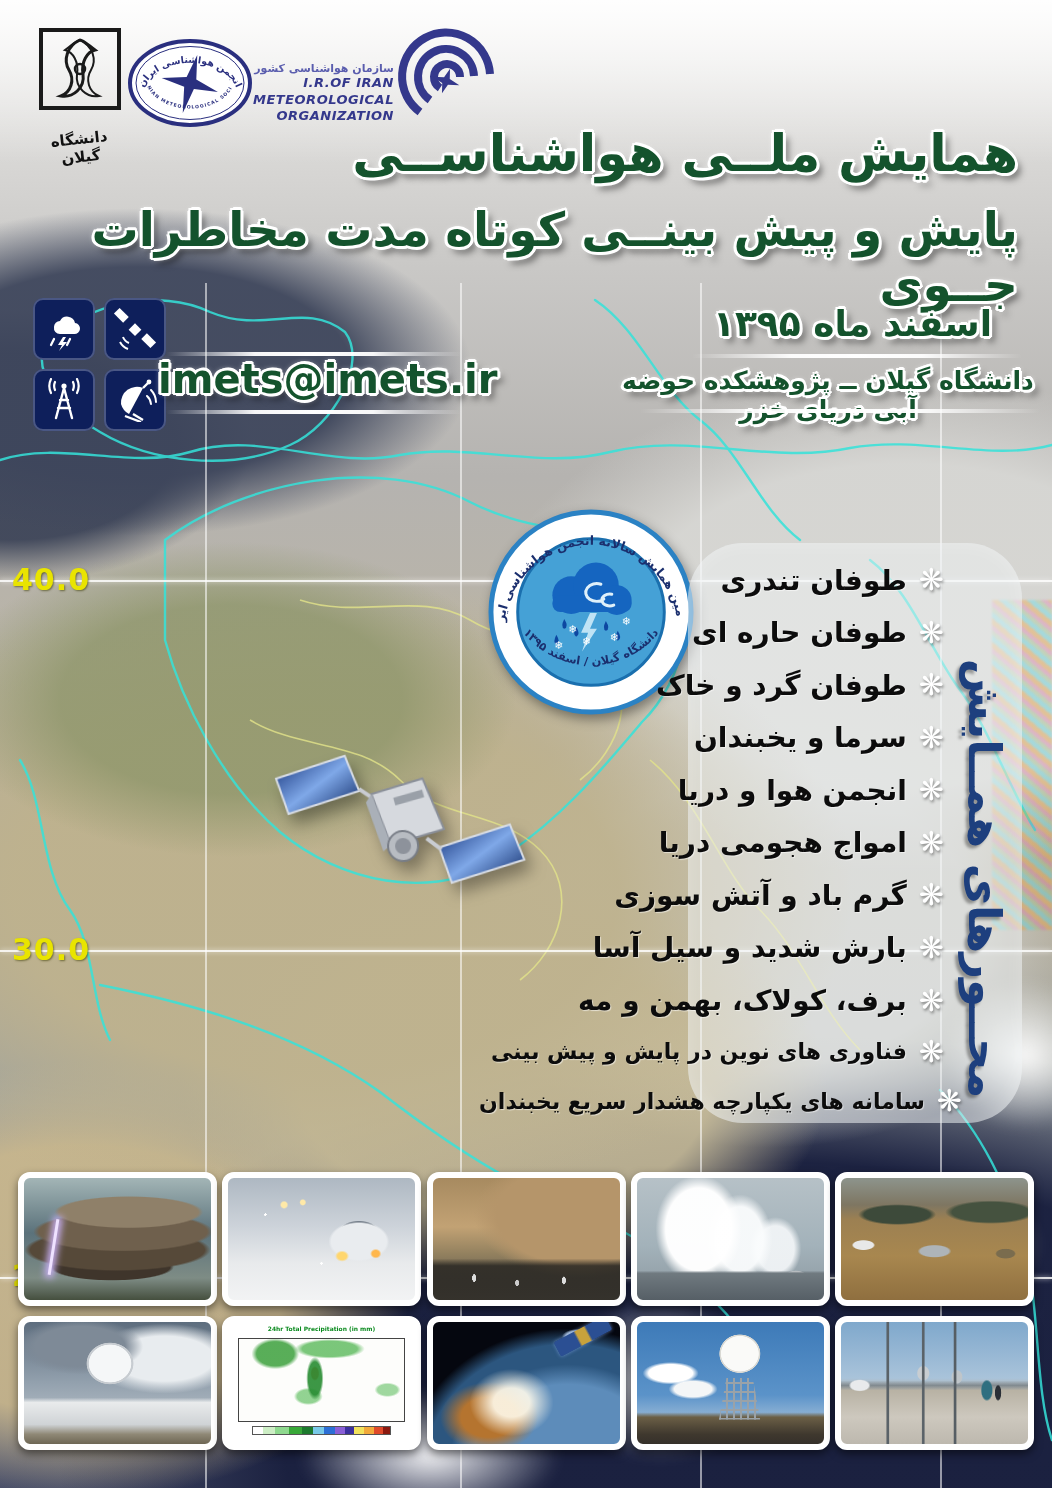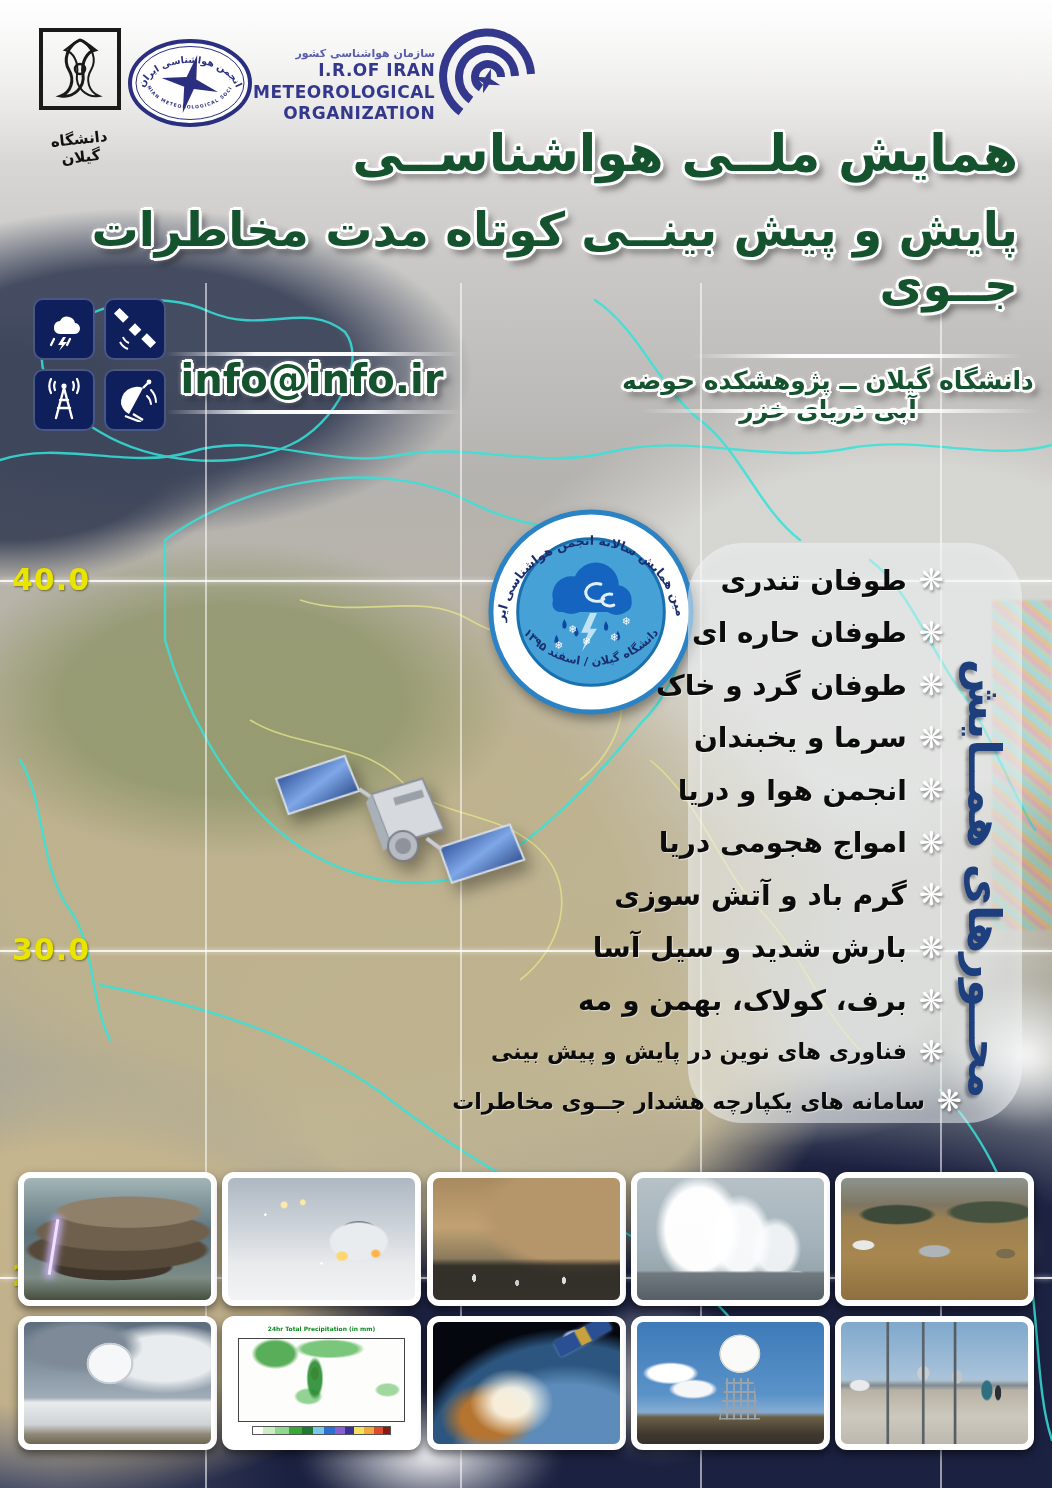--- a/index.html
+++ b/index.html
@@ -33,21 +33,21 @@
   .latlabel{position:absolute;left:12px;color:#e9e400;font-weight:bold;font-size:30px;
             text-shadow:1px 1px 2px rgba(60,60,0,.6);letter-spacing:1px;}
   
   .logo-guilan{position:absolute;left:30px;top:26px;width:100px;text-align:center;}
   .logo-guilan .fa{font-size:15px;font-weight:bold;color:#111;margin-top:2px;transform:rotate(-6deg);}
   .logo-ims{position:absolute;left:127px;top:38px;}
   .logo-irimo{position:absolute;left:253px;top:16px;display:flex;align-items:flex-end;}
   .irimo-text{display:flex;flex-direction:column;align-items:flex-end;margin-top:26px;margin-right:-4px;
               color:#34388c;font-weight:bold;line-height:1.25;}
   .irimo-text .fa{font-size:11px;color:#5a5dae;}
-  .irimo-text .en{font-size:17px;letter-spacing:.5px;}
+  .irimo-text .en{font-size:13px;letter-spacing:.5px;font-style:italic;}
   
   .halo{color:#14532d;font-weight:bold;direction:rtl;
     text-shadow:
       2px 0 0 #fff,-2px 0 0 #fff,0 2px 0 #fff,0 -2px 0 #fff,
       2px 2px 0 #fff,-2px -2px 0 #fff,2px -2px 0 #fff,-2px 2px 0 #fff,
       3px 1px 0 #fff,-3px 1px 0 #fff,1px 3px 0 #fff,1px -3px 0 #fff,
       0 0 6px #fff, 5px 6px 7px rgba(0,0,0,.5);}
   .title1{position:absolute;right:34px;top:124px;font-size:51px;}
   .title2{position:absolute;right:34px;top:202px;font-size:47px;}
   
@@ -304,23 +304,24 @@
         <path d="M8,26 a16,16 0 0 1 22,-16 L16,36 a16,16 0 0 1 -8,-10 z" fill="#fff"></path>
         <line x1="30" y1="10" x2="36" y2="4" stroke="#fff" stroke-width="2.4"></line>
         <circle cx="36" cy="4" r="2.4" fill="#fff"></circle>
         <path d="M20,36 L30,42 M12,38 L28,44" stroke="#fff" stroke-width="2.4"></path>
         <path d="M34,18 a12,12 0 0 1 4,8 M38,12 a18,18 0 0 1 5,12" stroke="#fff" stroke-width="2" fill="none" stroke-linecap="round"></path>
       </svg>
     </div>
   </div>
 
   <div class="shine" style="left:166px;top:352px;width:296px"></div>
-  <div class="email-text halo">info@info.ir</div>
+  <div class="email-text halo">imets@imets.ir</div>
   <div class="shine" style="left:166px;top:410px;width:296px"></div>
 
+  <div class="date-text halo">اسفند ماه ۱۳۹۵</div>
   <div class="shine" style="left:692px;top:354px;width:330px"></div>
   <div class="venue-text halo">دانشگاه گیلان ــ پژوهشکده حوضه آبی دریای خزر</div>
   <div class="shine" style="left:640px;top:409px;width:400px"></div>
 
   <svg class="seal" viewBox="0 0 210 210">
     <circle cx="105" cy="105" r="101" fill="#fff" stroke="#2b82c4" stroke-width="5"></circle>
     <circle cx="105" cy="105" r="74" fill="#45a1d6" stroke="#1a6fae" stroke-width="3"></circle>
     <defs>
       <path id="sealTop" d="M18,112 A88,88 0 0 1 192,112"></path>
       <path id="sealBot" d="M22,100 A88,88 0 0 0 188,100"></path>
@@ -422,21 +423,21 @@
         <span class="topic-label">برف، کولاک، بهمن و مه</span>
       </li>
 
       <li class="topic-row">
         <span class="topic-bullet">❋</span>
         <span class="topic-label">فناوری های نوین در پایش و پیش بینی</span>
       </li>
 
       <li class="topic-row">
         <span class="topic-bullet">❋</span>
-        <span class="topic-label">سامانه های یکپارچه هشدار جــوی مخاطرات</span>
+        <span class="topic-label">سامانه های یکپارچه هشدار سریع یخبندان</span>
       </li>
     </ul>
   <div class="topics-vertical">
     <span>محــورهای همــایش</span>
   </div>
 
   <div class="strip strip1">
     <div class="ph sc-supercell"></div>
     <div class="ph sc-blizzard"></div>
     <div class="ph sc-duststorm"></div>

